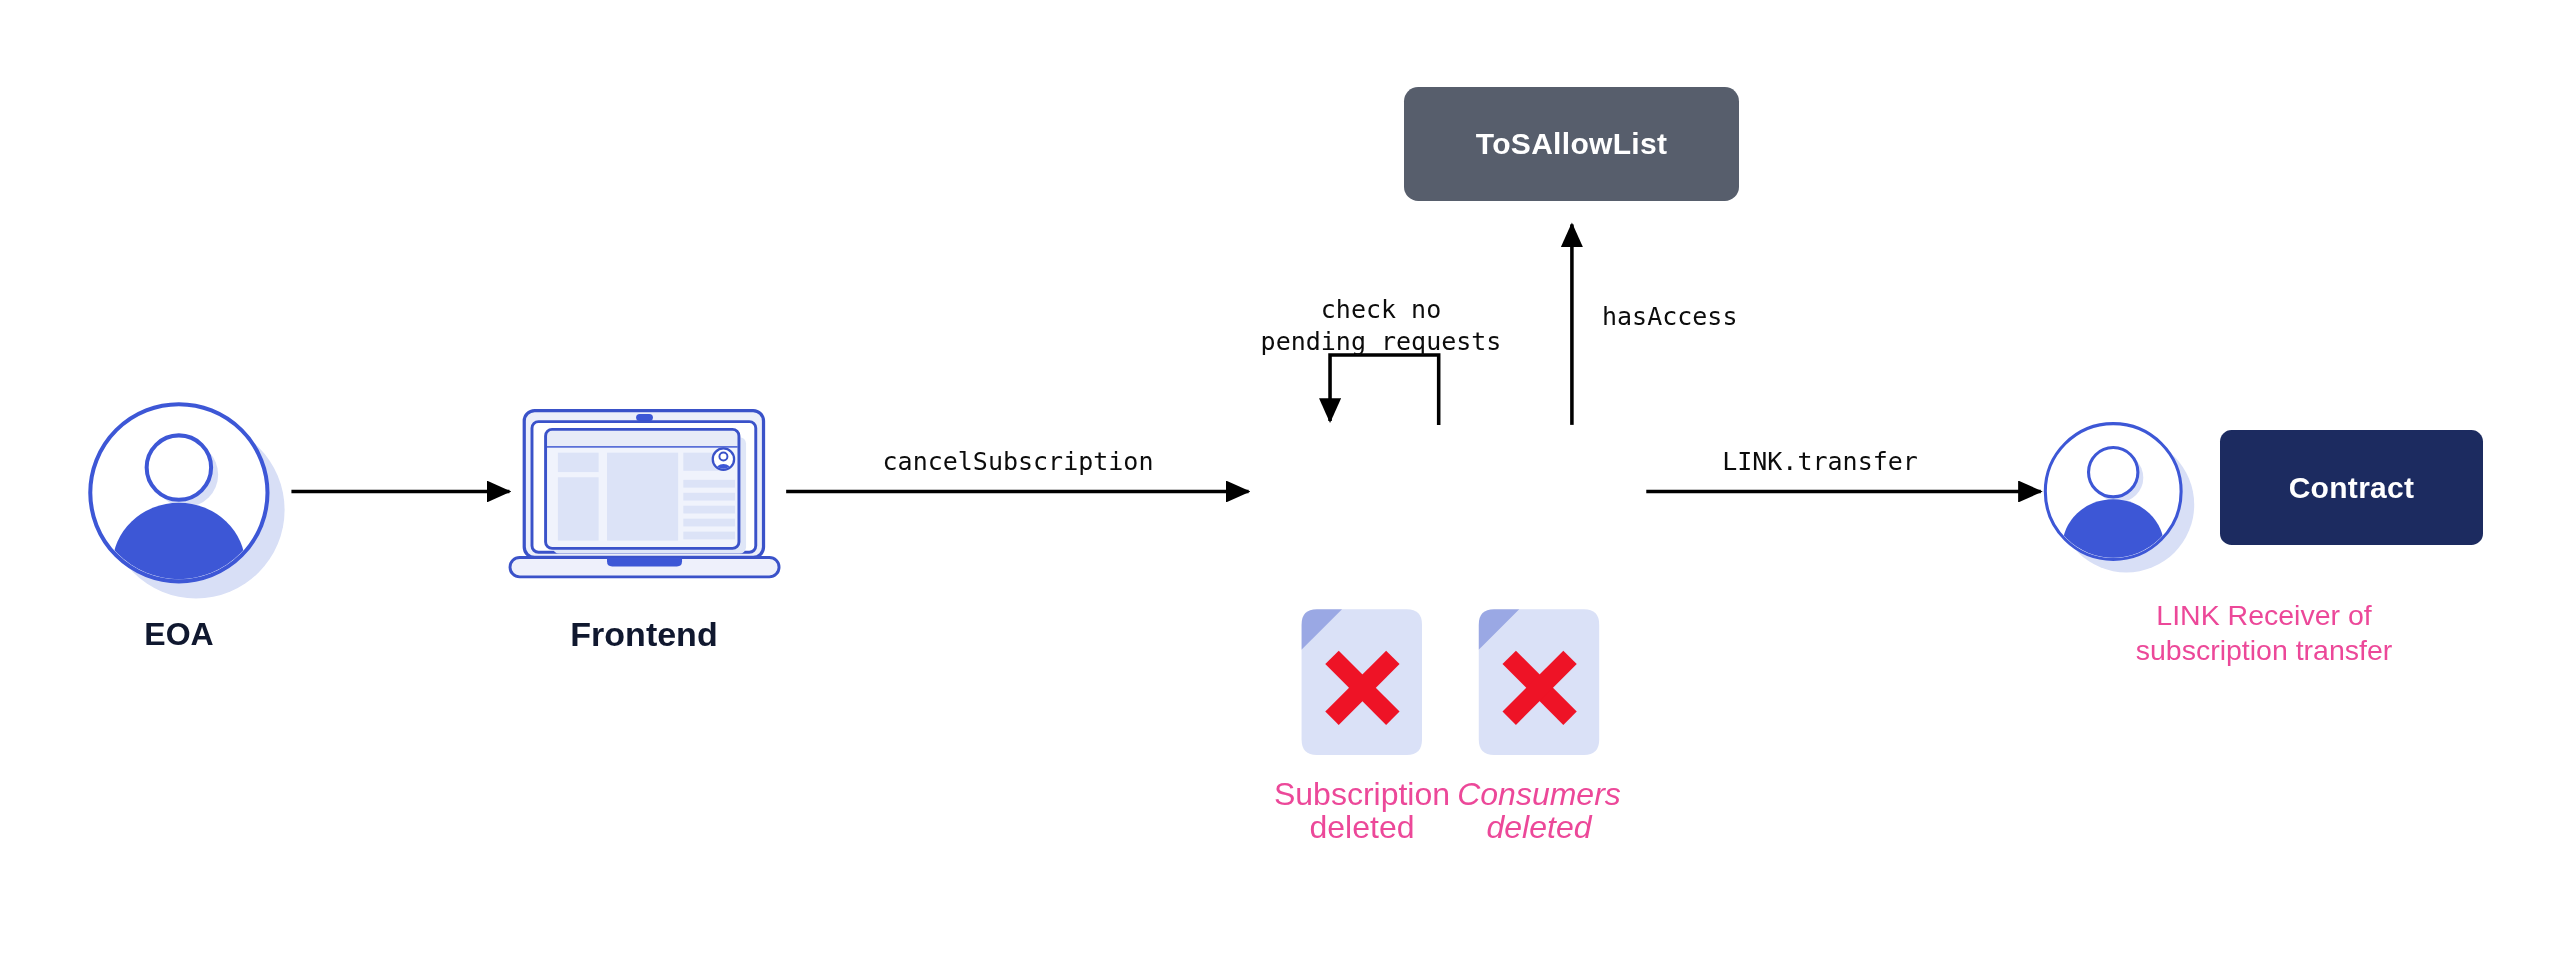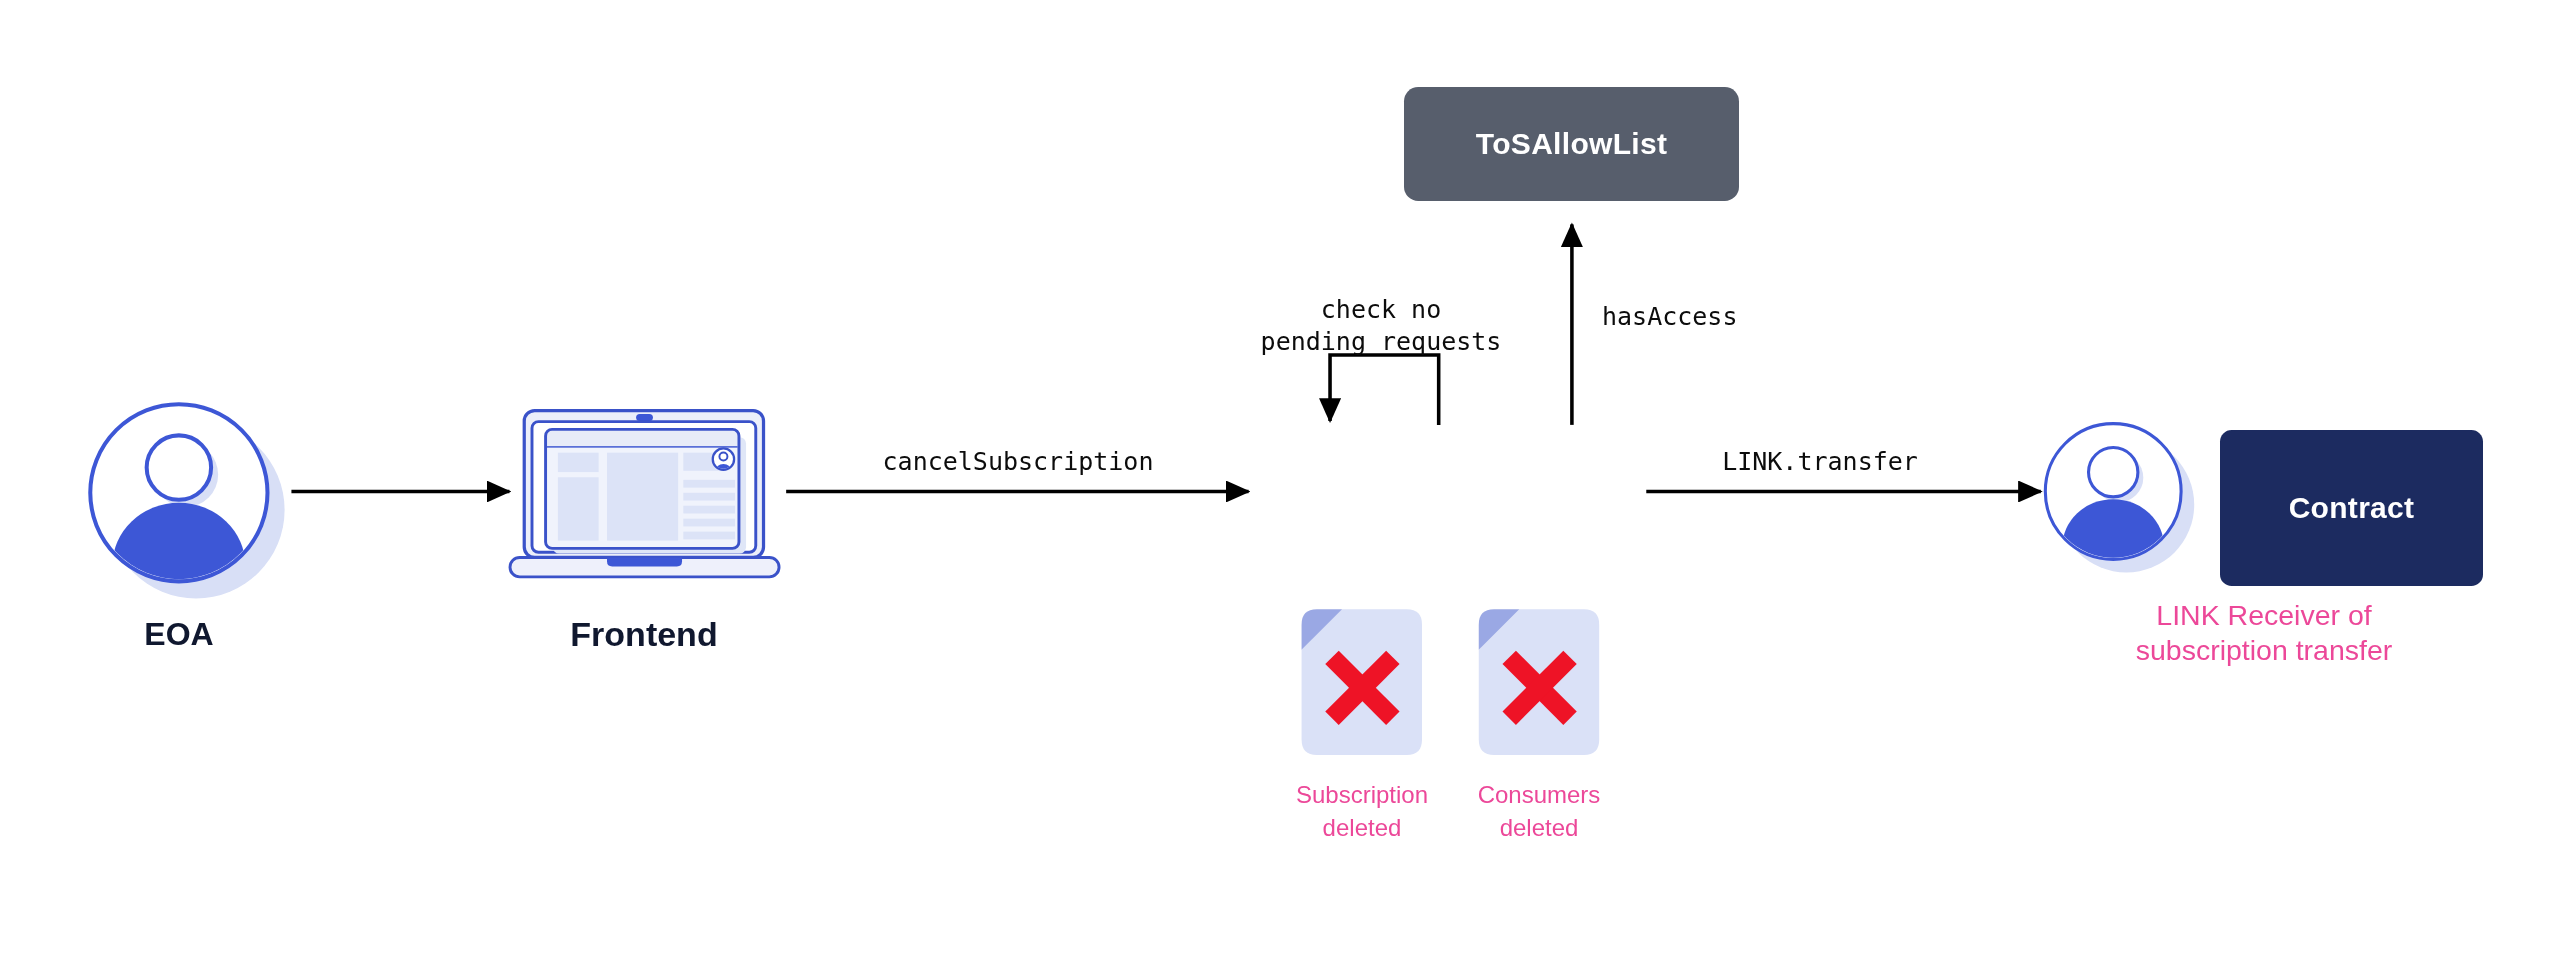--- a/index.html
+++ b/index.html
@@ -41,21 +41,21 @@
     font-size:25px;color:var(--ink);white-space:nowrap;text-align:center;
     line-height:32px;
   }
   .mono-left{transform:translate(0,-50%);text-align:right;}
   .plain-caption{
     position:absolute;transform:translate(-50%,-50%);
     font-family:"Liberation Sans", sans-serif;
     color:#ec4899;white-space:nowrap;text-align:center;
   }
   .receiver-caption{font-size:28.5px;line-height:35px;}
-  .doc-caption{font-size:24px;line-height:33px;}
+  .doc-caption{font-size:32px;line-height:33px;}
 </style>
 </head>
 <body>
 
 <div class="canvas">
 
   <svg class="layer" viewBox="0 0 3982 1503">
     <defs>
       <marker id="arrowhead" markerUnits="userSpaceOnUse" markerWidth="38" markerHeight="34" refX="35" refY="17" orient="auto">
         <path d="M0,0 L38,17 L0,34 Z" fill="#000000"></path>
@@ -138,21 +138,21 @@
     <g transform="translate(2286,942) scale(1.96)">
       <use href="#doc-x" width="95" height="115"></use>
     </g>
   </svg>
 
   <div class="node-box box-slate" style="left:1404px;top:87px;width:335px;height:114px;font-size:30px;">
     <span>ToSAllowList</span>
   </div>
 
 
-  <div class="node-box box-navy" style="left:2220px;top:430px;width:263px;height:156px;font-size:30px;align-items:center;">
+  <div class="node-box box-navy" style="left:2220px;top:430px;width:263px;height:115px;font-size:30px;align-items:center;">
     <span>Contract</span>
   </div>
 
   <div class="node-caption" style="left:179px;top:622px;font-size:32px;">EOA</div>
 
   <div class="node-caption" style="left:644px;top:622px;font-size:34px;">Frontend</div>
 
   <div class="mono-label" style="left:1018px;top:462px;">cancelSubscription</div>
 
   <div class="mono-label" style="left:1381px;top:326px;">
@@ -167,19 +167,19 @@
   <div class="plain-caption receiver-caption" style="left:2264px;top:633px;">
     <div>LINK Receiver of</div>
     <div>subscription transfer</div>
   </div>
 
   <div class="plain-caption doc-caption" style="left:1362px;top:811px;">
     <div>Subscription</div>
     <div>deleted</div>
   </div>
 
-  <div class="plain-caption doc-caption" style="left:1539px;top:811px;">
+  <div class="plain-caption doc-caption" style="left:1539px;top:811px;font-style:italic;">
     <div>Consumers</div>
     <div>deleted</div>
   </div>
 
 </div>
 
 
 </body></html>

